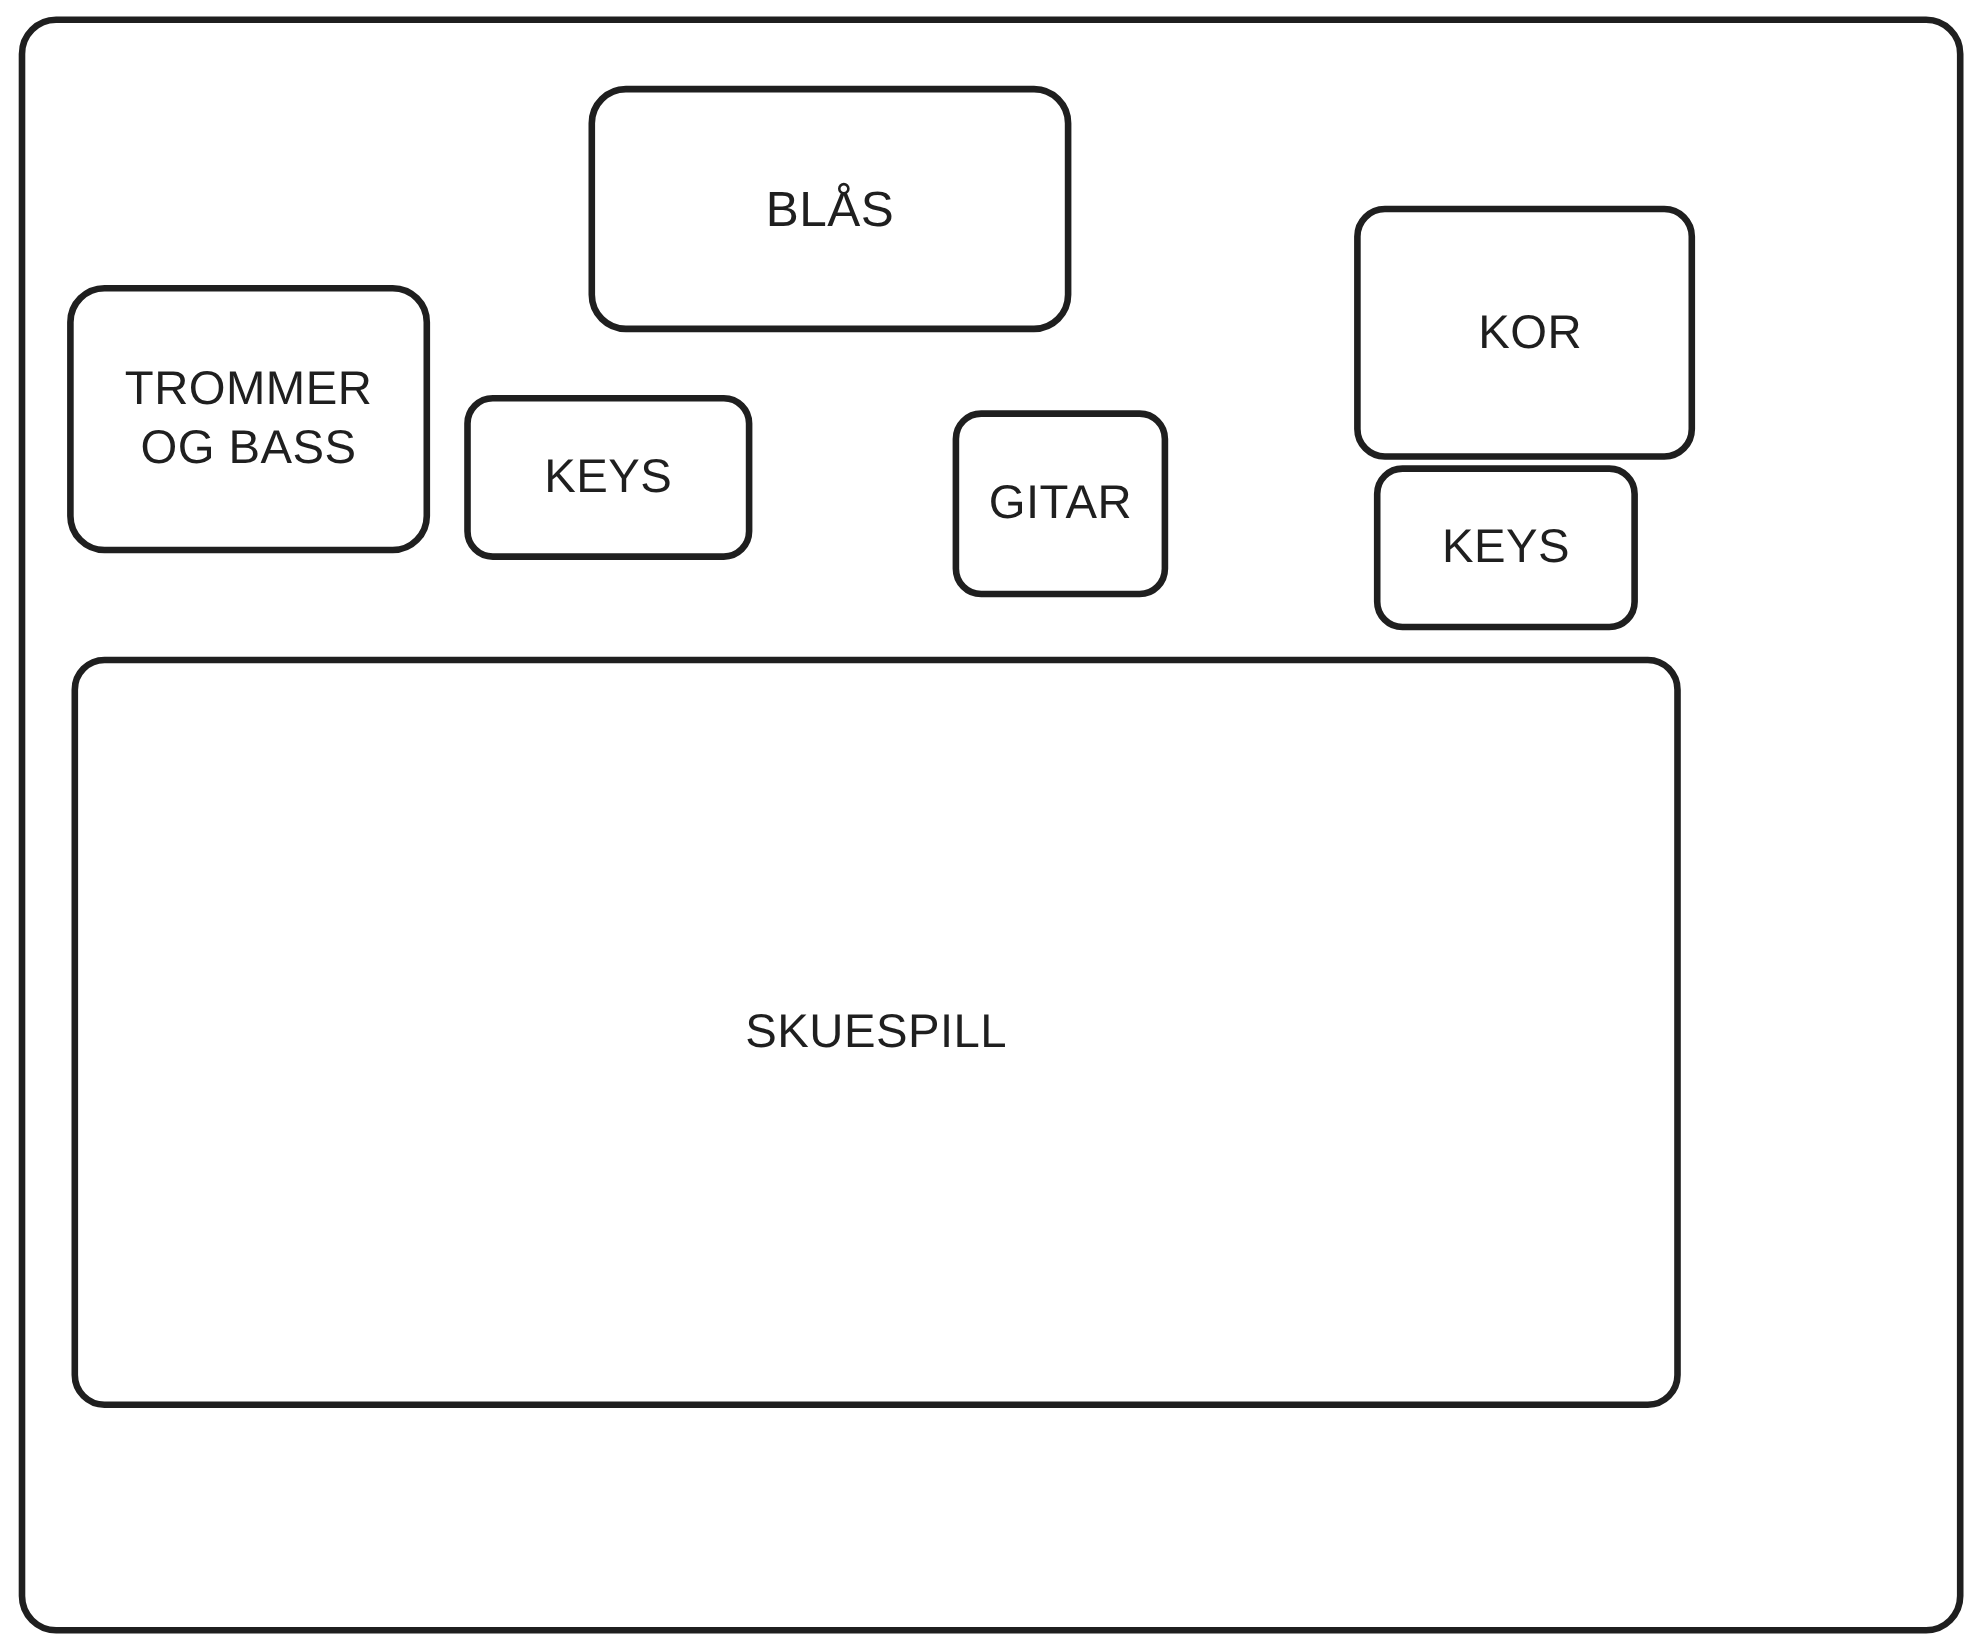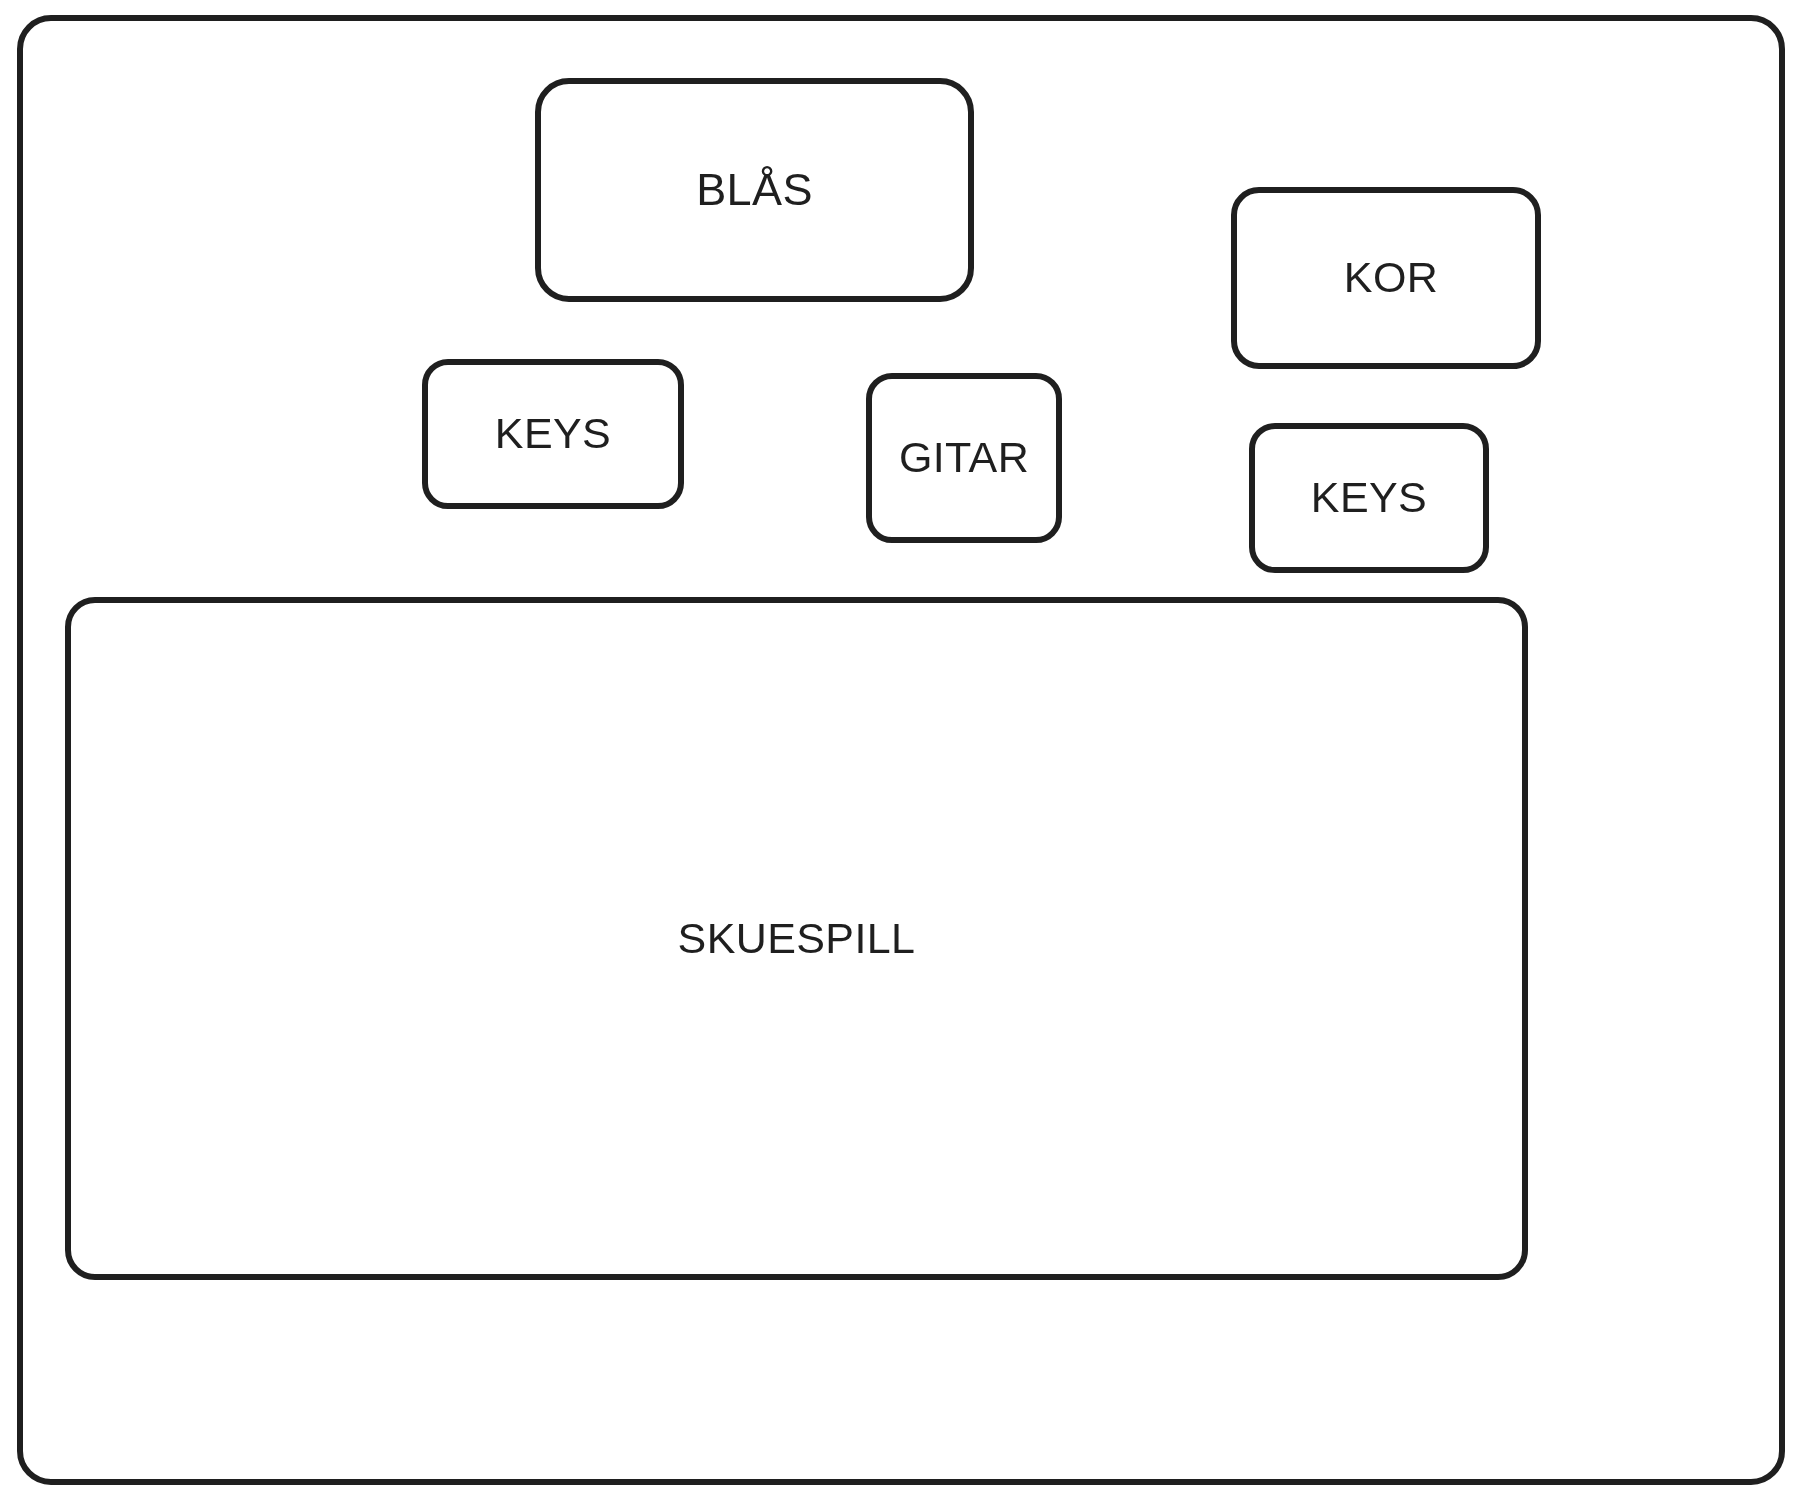--- a/index.html
+++ b/index.html
@@ -68,21 +68,21 @@
     width: 439px;
     height: 224px;
     border-radius: 34px;
   }
   #group-blas .label { font-size: 45px; }
 
   #group-kor {
     left: 1208px;
     top: 166px;
     width: 310px;
-    height: 182px;
+    height: 231px;
     border-radius: 28px;
     padding-left: 10px;
   }
   #group-kor .label { font-size: 43px; }
 
   #group-keys-left {
     left: 399px;
     top: 338px;
     width: 262px;
     height: 150px;
@@ -125,20 +125,24 @@
   <div id="outer-container" class="block">
 
     <div id="group-blas" class="block">
       <span class="label">BLÅS</span>
     </div>
 
     <div id="group-kor" class="block">
       <span class="label">KOR</span>
     </div>
 
+    <div id="group-trommer-og-bass" class="block">
+      <span class="label">TROMMER
+OG BASS</span>
+    </div>
 
     <div id="group-keys-left" class="block">
       <span class="label">KEYS</span>
     </div>
 
     <div id="group-gitar" class="block">
       <span class="label">GITAR</span>
     </div>
 
     <div id="group-keys-right" class="block">

